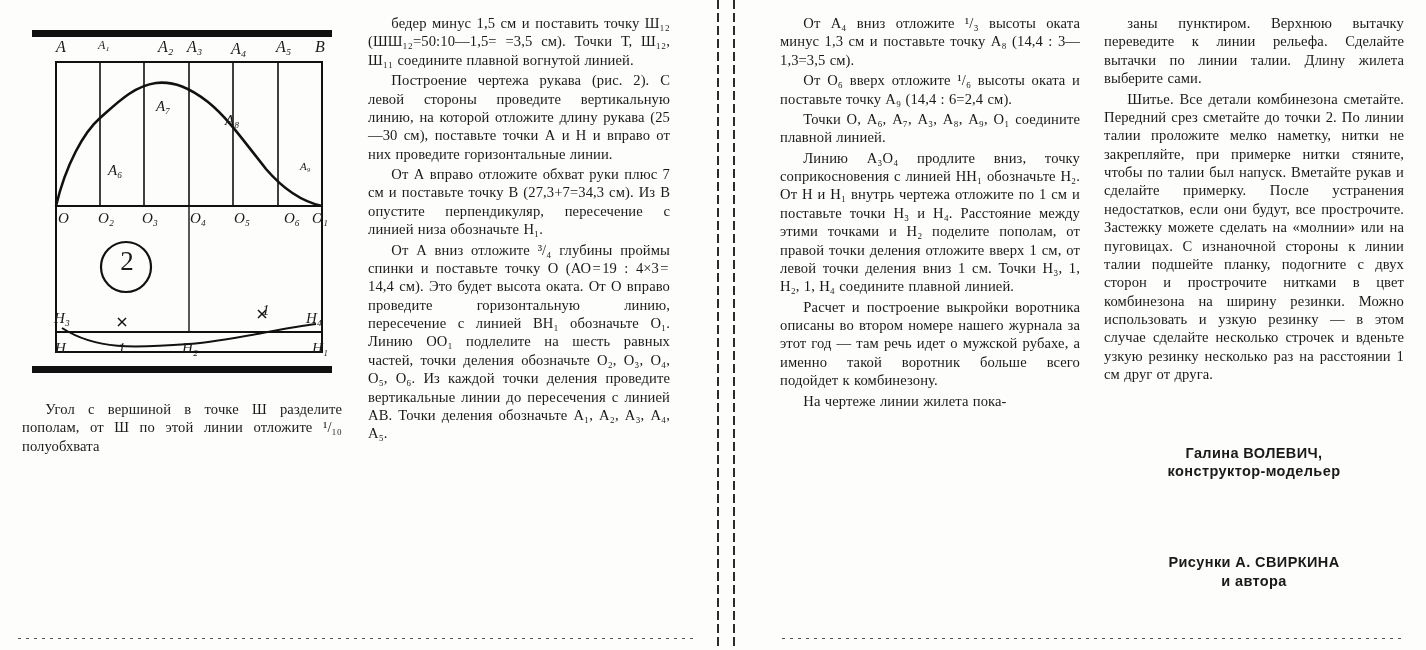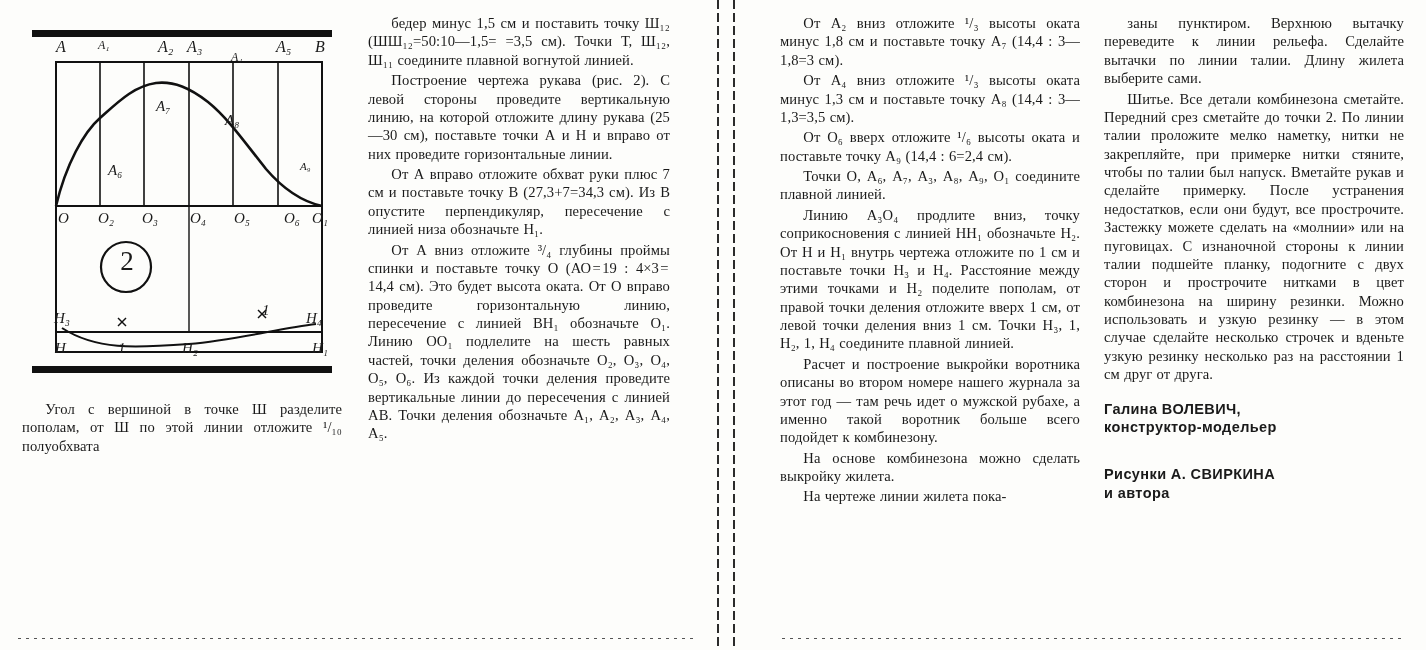--- a/index.html
+++ b/index.html
@@ -84,26 +84,27 @@
 
   .drawing {
     position: absolute;
     left: 0; top: 0;
     width: 320px; height: 372px;
   }
   .drawing svg { display: block; }
 
   
   .sig {
-    text-align: left;
+    text-align: center;
     font-family: "Liberation Sans", sans-serif;
     font-weight: bold;
     font-size: 14.5px;
     line-height: 1.3;
     letter-spacing: 0.4px;
+    margin-top: 44px;
   }
   .sig .sig-line { display: block; }
   .sig-gap { height: 14px; }
 
   
   .cutline {
     position: absolute;
     left: 18px;
     top: 638px;
     width: 680px;
@@ -157,21 +158,21 @@
         <circle cx="104" cy="253" r="25" fill="none" stroke="#111" stroke-width="2.2"></circle>
       </svg>
     </div>
 
     <div style="position:absolute;left:80px;top:232px;width:50px;text-align:center;font-size:27px;font-family:'Liberation Serif',serif;">2</div>
 
     <div style="position:absolute;left:34px;top:24px;font-size:16px;font-style:italic;">A</div>
     <div style="position:absolute;left:76px;top:24px;font-size:12px;font-style:italic;">A₁</div>
     <div style="position:absolute;left:136px;top:24px;font-size:16px;font-style:italic;">A₂</div>
     <div style="position:absolute;left:165px;top:24px;font-size:16px;font-style:italic;">A₃</div>
-    <div style="position:absolute;left:209px;top:36px;font-size:12px;font-style:italic;">A₄</div>
+    <div style="position:absolute;left:209px;top:26px;font-size:16px;font-style:italic;">A₄</div>
     <div style="position:absolute;left:254px;top:24px;font-size:16px;font-style:italic;">A₅</div>
     <div style="position:absolute;left:293px;top:24px;font-size:16px;font-style:italic;">B</div>
 
     <div style="position:absolute;left:86px;top:148px;font-size:15px;font-style:italic;">A₆</div>
     <div style="position:absolute;left:134px;top:84px;font-size:15px;font-style:italic;">A₇</div>
     <div style="position:absolute;left:203px;top:98px;font-size:15px;font-style:italic;">A₈</div>
     <div style="position:absolute;left:278px;top:146px;font-size:11px;font-style:italic;">A₉</div>
 
     <div style="position:absolute;left:36px;top:196px;font-size:15px;font-style:italic;">O</div>
     <div style="position:absolute;left:76px;top:196px;font-size:15px;font-style:italic;">O₂</div>
@@ -200,27 +201,25 @@
     <p>От А вправо отложите обхват руки плюс 7 см и поставьте точку В (27,3+7=34,3 см). Из В опустите перпендикуляр, пересечение с линией низа обозначьте Н₁.</p>
     <p>От А вниз отложите ³/₄ глубины проймы спинки и поставьте точку О (АО = 19 : 4×3 = 14,4 см). Это будет высота оката. От О вправо проведите горизонтальную линию, пересечение с линией ВН₁ обозначьте О₁. Линию ОО₁ подлелите на шесть равных частей, точки деления обозначьте О₂, О₃, О₄, О₅, О₆. Из каждой точки деления проведите вертикальные линии до пересечения с линией АВ. Точки деления обозначьте А₁, А₂, А₃, А₄, А₅.</p>
   </div>
 
   <div class="seam">
     <div class="edge l"></div>
     <div class="edge r"></div>
   </div>
 
   <div class="col" id="col3">
-    <p>От А₂ вниз отложите ¹/₃ высоты оката минус 1,8 см и поставьте точку А₇ (14,4 : 3—1,8=3 см).</p>
     <p>От А₄ вниз отложите ¹/₃ высоты оката минус 1,3 см и поставьте точку А₈ (14,4 : 3—1,3=3,5 см).</p>
     <p>От О₆ вверх отложите ¹/₆ высоты оката и поставьте точку А₉ (14,4 : 6=2,4 см).</p>
     <p>Точки О, А₆, А₇, А₃, А₈, А₉, О₁ соедините плавной линией.</p>
     <p>Линию А₃О₄ продлите вниз, точку соприкосновения с линией НН₁ обозначьте Н₂. От Н и Н₁ внутрь чертежа отложите по 1 см и поставьте точки Н₃ и Н₄. Расстояние между этими точками и Н₂ поделите пополам, от правой точки деления отложите вверх 1 см, от левой точки деления вниз 1 см. Точки Н₃, 1, Н₂, 1, Н₄ соедините плавной линией.</p>
     <p>Расчет и построение выкройки воротника описаны во втором номере нашего журнала за этот год — там речь идет о мужской рубахе, а именно такой воротник больше всего подойдет к комбинезону.</p>
-    <p>На основе комбинезона можно сделать выкройку жилета.</p>
     <p>На чертеже линии жилета пока-</p>
   </div>
 
   <div class="col" id="col4">
     <p>заны пунктиром. Верхнюю вытачку переведите к линии рельефа. Сделайте вытачки по линии талии. Длину жилета выберите сами.</p>
     <p>Шитье. Все детали комбинезона сметайте. Передний срез сметайте до точки 2. По линии талии проложите мелко наметку, нитки не закрепляйте, при примерке нитки стяните, чтобы по талии был напуск. Вметайте рукав и сделайте примерку. После устранения недостатков, если они будут, все прострочите. Застежку можете сделать на «молнии» или на пуговицах. С изнаночной стороны к линии талии подшейте планку, подогните с двух сторон и прострочите нитками в цвет комбинезона на ширину резинки. Можно использовать и узкую резинку — в этом случае сделайте несколько строчек и вденьте узкую резинку несколько раз на расстоянии 1 см друг от друга.</p>
     <div class="sig-gap"></div>
     <div class="sig">
       <span class="sig-line">Галина ВОЛЕВИЧ,</span>
       <span class="sig-line">конструктор-модельер</span>

